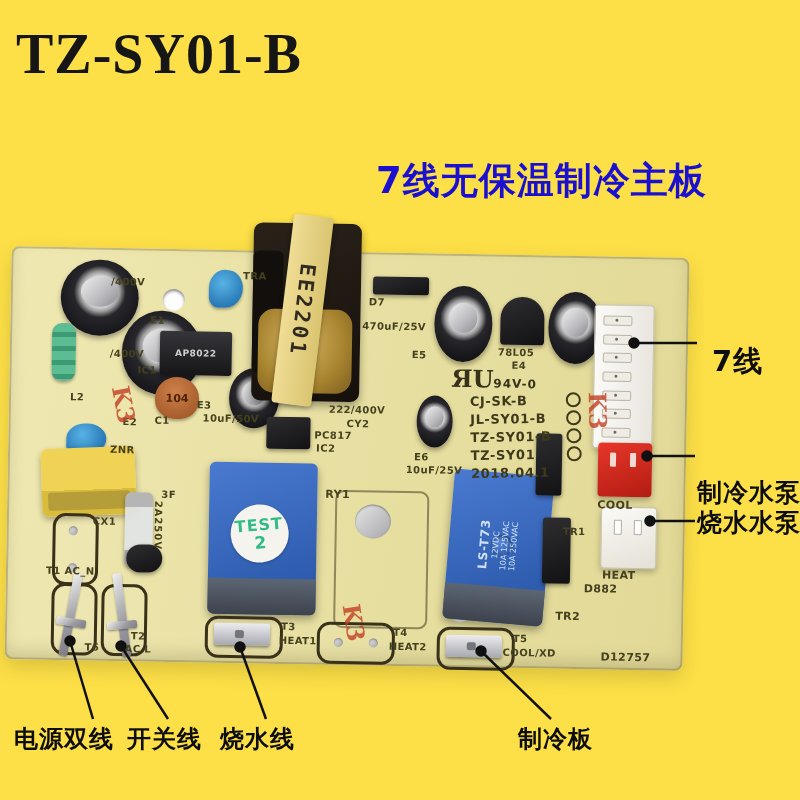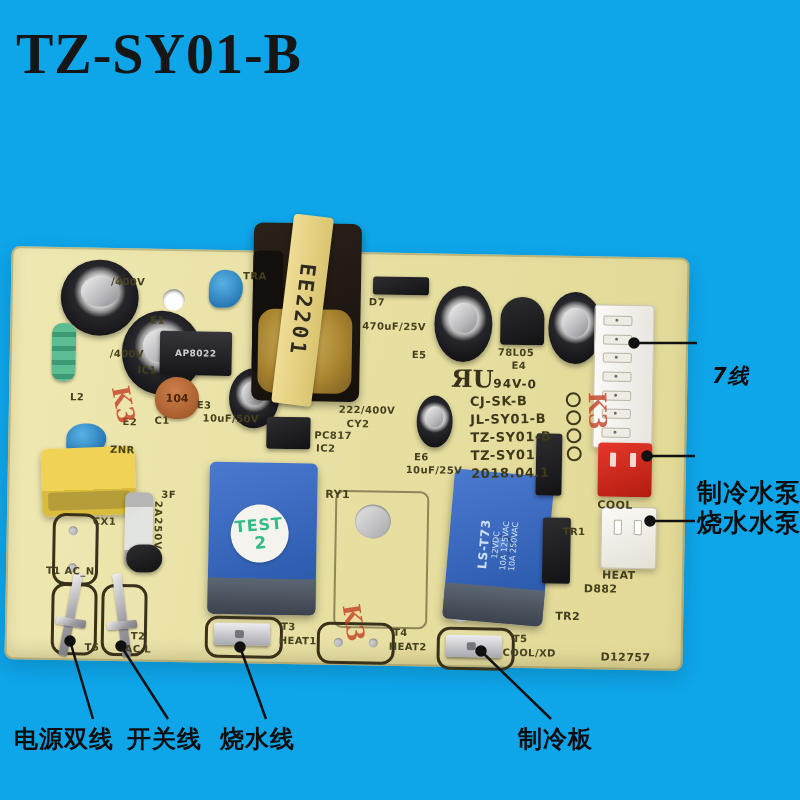--- a/index.html
+++ b/index.html
@@ -1,16 +1,16 @@
 <!DOCTYPE html>
 <html><head>
 <meta charset="utf-8">
 <style>
   html,body{margin:0;padding:0;background:#fff;}
-  .scene{position:relative;width:800px;height:800px;background:#0ea5e9;overflow:hidden;
+  .scene{position:relative;width:800px;height:800px;background:#fde047;overflow:hidden;
          font-family:"DejaVu Sans","Liberation Sans",sans-serif;}
   .title{position:absolute;left:16px;top:22px;margin:0;font-family:"Liberation Serif","DejaVu Serif",serif;
          font-weight:bold;font-size:56px;letter-spacing:1px;color:#161616;}
   .subtitle{position:absolute;left:376px;top:156px;font-weight:bold;font-size:37px;color:#1b10cf;letter-spacing:1px;}
   .board{position:absolute;left:8px;top:252px;width:678px;height:413px;background:linear-gradient(100deg,#efe8b2,#e7dfa0 55%,#e2d997);
          border-radius:8px;transform:rotate(1deg);
          box-shadow:inset 0 0 0 2px rgba(120,110,60,.35), inset 0 -8px 16px rgba(95,85,45,.22), 0 8px 20px rgba(0,0,0,.14);}
   .c{position:absolute;}
   .sk{position:absolute;font-weight:bold;font-size:10px;color:#45401f;letter-spacing:.4px;white-space:nowrap;}
   
@@ -79,20 +79,21 @@
   .co-r{font-size:25px;letter-spacing:1px;}
   .co-b{font-size:24px;letter-spacing:1px;}
   svg.lines{position:absolute;left:0;top:0;pointer-events:none;}
 </style>
 </head>
 <body>
 
 <div class="scene">
 
   <h1 class="title">TZ-SY01-B</h1>
+  <div class="subtitle">7线无保温制冷主板</div>
 
   <div class="board">
 
     <div class="c trace" style="left:328px;top:238px;width:90px;height:134px;"></div>
     <div class="c trace" style="left:488px;top:244px;width:44px;height:46px;"></div>
     <div class="c trace" style="left:488px;top:296px;width:44px;height:46px;"></div>
     <div class="c hole" style="left:152px;top:40px;width:22px;height:22px;"></div>
     <div class="c hole" style="left:444px;top:346px;width:22px;height:22px;"></div>
     <div class="c pad" style="left:348px;top:252px;width:36px;height:34px;"></div>
 
@@ -201,21 +202,21 @@
     <span class="sk" style="left:194px;top:163px;">10uF/50V</span>
     <span class="sk" style="left:102px;top:196px;">ZNR</span>
     <span class="sk" style="left:86px;top:268px;">CX1</span>
     <span class="sk" style="left:154px;top:240px;">3F</span>
     <span class="sk" style="left:232px;top:20px;">TRA</span>
     <span class="sk" style="left:358px;top:44px;">D7</span>
     <span class="sk" style="left:352px;top:68px;">470uF/25V</span>
     <span class="sk" style="left:402px;top:96px;">E5</span>
     <span class="sk" style="left:488px;top:92px;">78L05</span>
     <span class="sk" style="left:502px;top:105px;">E4</span>
-    <span class="sk" style="left:330px;top:152px;">222/400V</span>
+    <span class="sk" style="left:320px;top:152px;">222/400V</span>
     <span class="sk" style="left:338px;top:166px;">CY2</span>
     <span class="sk" style="left:306px;top:178px;">PC817</span>
     <span class="sk" style="left:308px;top:191px;">IC2</span>
     <span class="sk" style="left:406px;top:198px;">E6</span>
     <span class="sk" style="left:398px;top:211px;">10uF/25V</span>
     <span class="sk" style="left:318px;top:236px;font-size:11px;">RY1</span>
     <span class="sk" style="left:556px;top:270px;">TR1</span>
     <span class="sk" style="left:578px;top:326px;font-size:11px;">D882</span>
     <span class="sk" style="left:550px;top:354px;font-size:11px;">TR2</span>
     <span class="sk" style="left:590px;top:242px;font-size:11px;">COOL</span>
@@ -272,21 +273,21 @@
         <circle cx="70" cy="641" r="4.5"></circle>
       <line x1="121" y1="646" x2="168" y2="719"></line>
         <circle cx="121" cy="646" r="4.5"></circle>
       <line x1="240" y1="647" x2="266" y2="719"></line>
         <circle cx="240" cy="647" r="4.5"></circle>
       <line x1="481" y1="651" x2="551" y2="719"></line>
         <circle cx="481" cy="651" r="4.5"></circle>
     </g>
   </svg>
 
-  <div class="callout co-r" style="left:712px;top:362px;font-size:21px;font-style:italic;">7线</div>
+  <div class="callout co-r" style="left:712px;top:342px;font-size:29px;">7线</div>
   <div class="callout co-r" style="left:697px;top:441px;margin-top:35px;">制冷水泵</div>
   <div class="callout co-b" style="left:14px;top:723px;">电源双线</div>
   <div class="callout co-r" style="left:697px;top:506px;">烧水水泵</div>
   <div class="callout co-b" style="left:127px;top:723px;">开关线</div>
   <div class="callout co-b" style="left:220px;top:723px;">烧水线</div>
   <div class="callout co-b" style="left:518px;top:723px;">制冷板</div>
 
 </div>
 
 </body></html>

